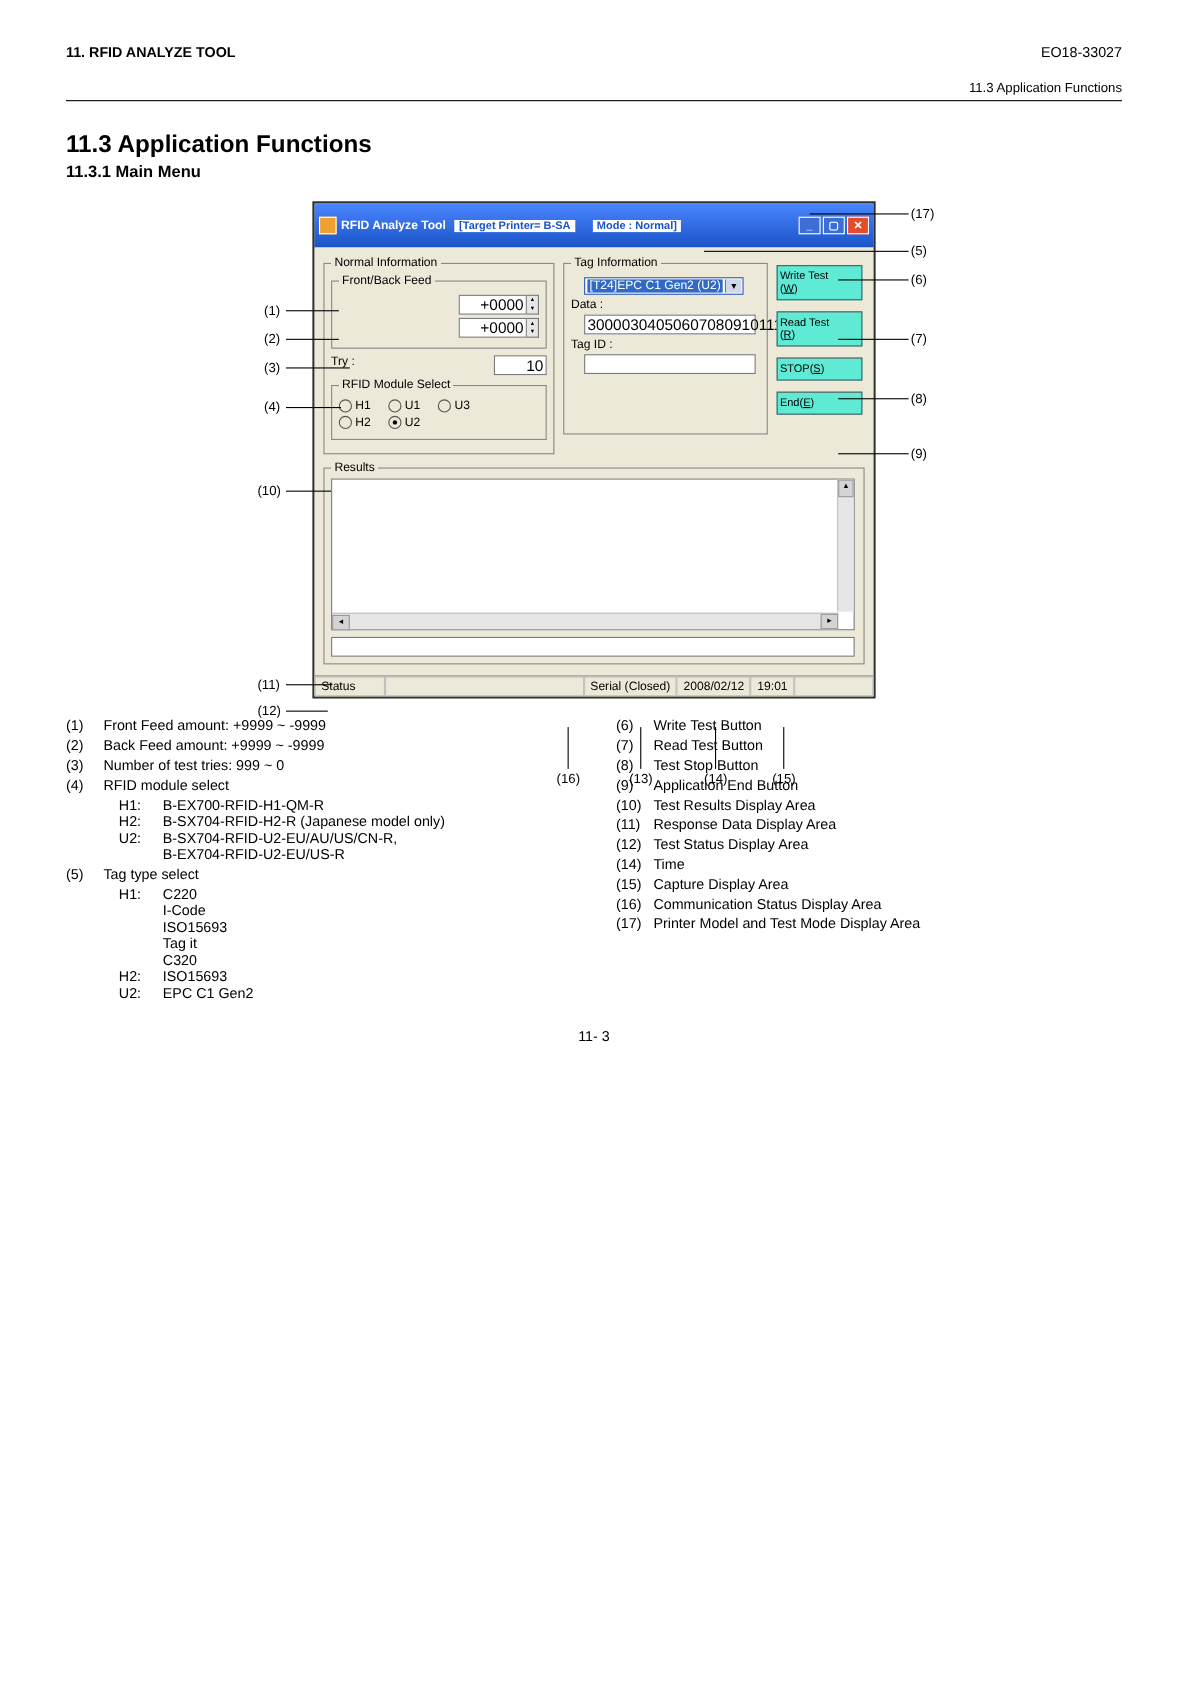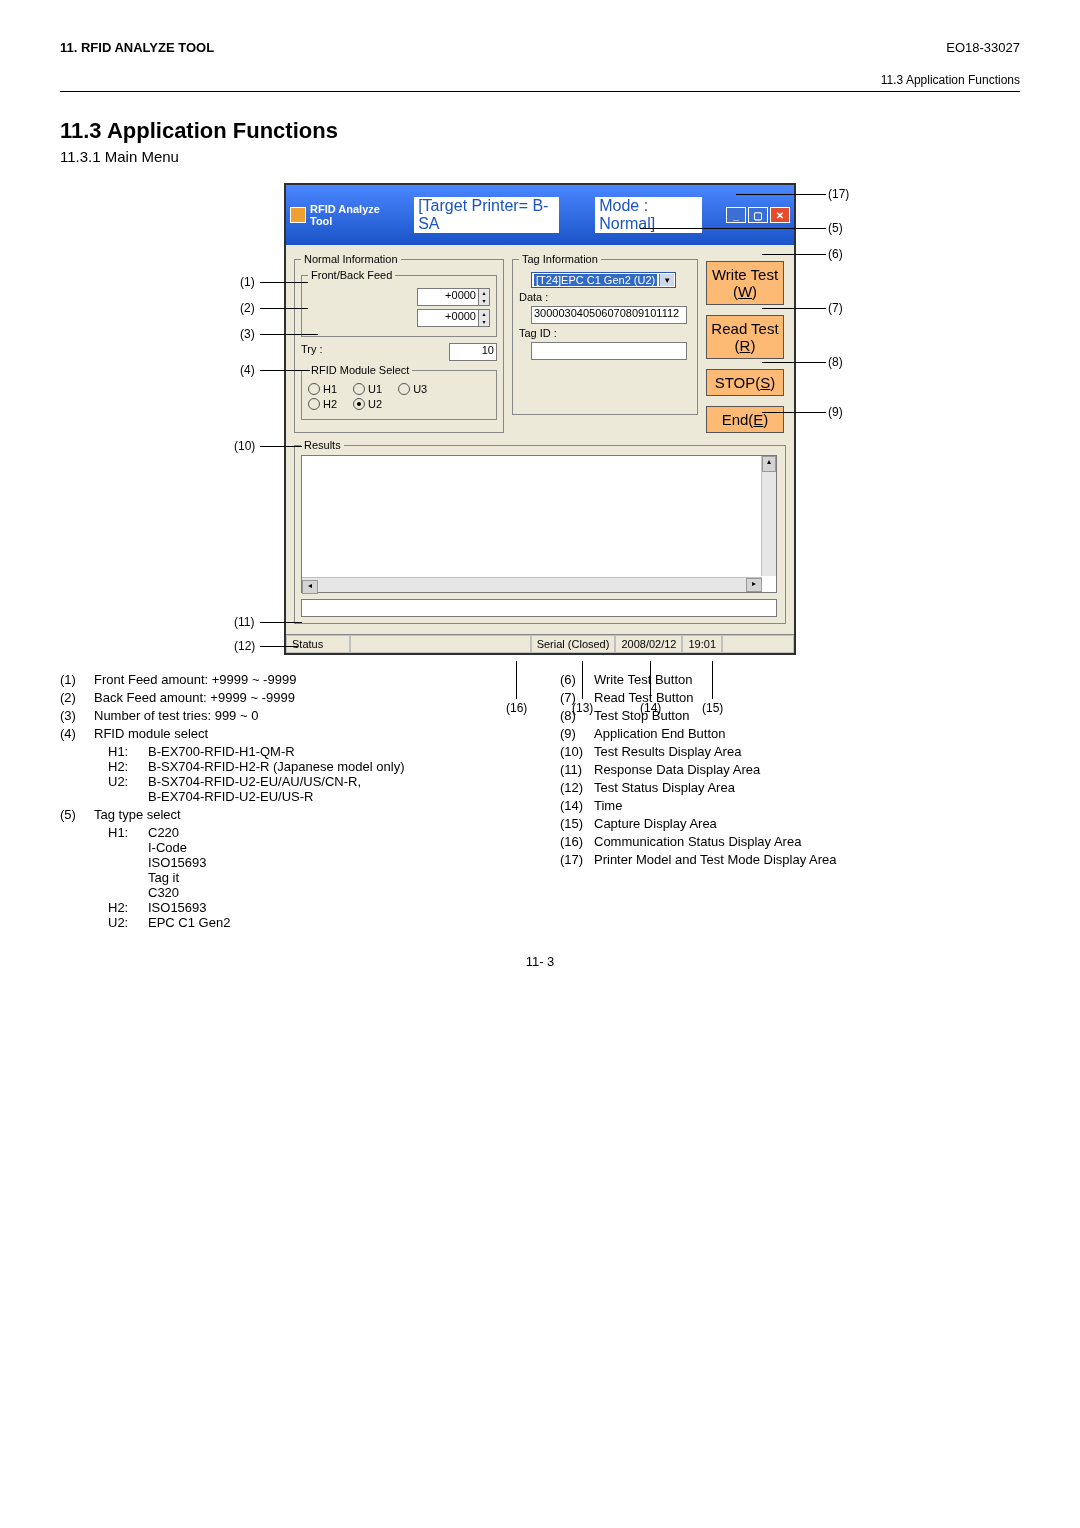--- a/index.html
+++ b/index.html
@@ -1,43 +1,43 @@
 <!DOCTYPE html>
 <html><head>
 <meta charset="utf-8">
 <style>
 body{font-family:Arial,sans-serif;font-size:14px;color:#000;margin:0;padding:40px 60px 20px 60px;background:#fff}
 .hdr{display:flex;justify-content:space-between;font-size:13px}
 .hdr .l{font-weight:bold}
 .bc{font-size:12px;text-align:right;margin-top:18px}
 hr.line{border:none;border-top:1px solid #000;margin-top:4px}
 h2{font-weight:bold;font-size:22px;margin:26px 0 4px 0}
-h3{font-weight:normal;font-size:15px;margin:0 0 18px 0}
+h3{font-weight:bold;font-size:15px;margin:0 0 18px 0}
 .fig{position:relative;width:640px;margin:0 auto 14px auto}
 .win{width:508px;margin-left:64px;border:2px solid #303030;background:#ece9d8;font-family:"MS Sans Serif",Arial,sans-serif;font-size:11px}
 .titlebar{background:linear-gradient(#4a86ff,#1a53c7);color:#fff;padding:12px 4px;display:flex;align-items:center;font-weight:bold;font-size:11px}
 .titlebar .ic{width:14px;height:14px;background:#f0a030;border:1px solid #fff;margin-right:4px}
 .titlebar .cap{display:flex;align-items:center;flex:1}
-.titlebar .box{background:#fff;color:#1a53c7;padding:0 4px;margin:0 18px;font-weight:normal;font-size:16px}
+.titlebar .box{background:#fff;color:#1a53c7;padding:0 4px;margin:0 8px;font-weight:bold;font-size:10px}
 .wbtn{display:flex;margin-left:4px}
 .wbtn span{width:18px;height:14px;margin-left:2px;display:flex;align-items:center;justify-content:center;font-size:10px;font-weight:bold}
 .wbtn .mm{background:#3b6fd4;color:#fff;border:1px solid #fff}
 .wbtn .cl{background:#e34d2b;color:#fff;border:1px solid #fff}
 .menubar{background:#ece9d8;padding:2px 6px;font-size:11px}
 .menubar span{margin-right:12px}
 .client{background:#ece9d8;padding:8px 8px 4px 8px}
 fieldset{border:1px solid #888;margin:0 0 6px 0;padding:4px 6px 6px 6px;font-size:11px}
 legend{font-size:11px;padding:0 3px}
 .row{display:flex;align-items:flex-start;margin:3px 0}
-.inp{background:#fff;border:1px solid #7a7a7a;height:16px;font-size:11px;padding:0 2px;text-align:right;display:inline-block}
+.inp{background:#fff;border:1px solid #7a7a7a;height:16px;font-size:14px;padding:0 2px;text-align:right;display:inline-block}
 .spn{width:10px;height:16px;border:1px solid #7a7a7a;border-left:none;background:#e6e6e6;display:inline-block;font-size:6px;line-height:8px;text-align:center}
 .rad{display:inline-flex;align-items:center;margin-right:16px;font-size:11px}
 .rad .c{width:10px;height:10px;border:1px solid #555;border-radius:50%;margin-right:3px;display:flex;align-items:center;justify-content:center}
 .rad .dot{width:4px;height:4px;background:#000;border-radius:50%}
-.btn{background:#fdba74;border:1px solid #555;padding:4px 2px;text-align:center;font-size:15px;width:72px}
+.btn{background:#5eead4;border:1px solid #555;padding:4px 2px;text-align:left;font-size:10px;width:72px}
 .select{background:#fff;border:1px solid #2a56b5;padding:1px 18px 1px 2px;font-size:11px;position:relative;display:inline-block;color:#000}
 .select .ar{position:absolute;right:1px;top:1px;bottom:1px;width:14px;background:#cfd7ea;border-left:1px solid #7a7a7a;display:flex;align-items:center;justify-content:center;font-size:8px}
 .seltxt{background:#316ac5;color:#fff;padding:0 2px}
 .big{background:#fff;border:1px solid #7a7a7a;width:474px;height:136px;position:relative}
 .sb{position:absolute;right:0;top:0;bottom:16px;width:14px;background:#e6e6e6;border-left:1px solid #c0c0c0}
 .sb .a{height:14px;background:#d4d4d4;border:1px solid #999;font-size:8px;text-align:center}
 .hb{position:absolute;left:0;right:14px;bottom:0;height:14px;background:#e6e6e6;border-top:1px solid #c0c0c0}
 .hb .a{width:14px;height:12px;display:inline-block;background:#d4d4d4;border:1px solid #999;font-size:8px;text-align:center}
 .narrow{background:#fff;border:1px solid #7a7a7a;width:474px;height:16px}
 .status{display:flex;border-top:1px solid #888;background:#ece9d8;font-size:11px}

